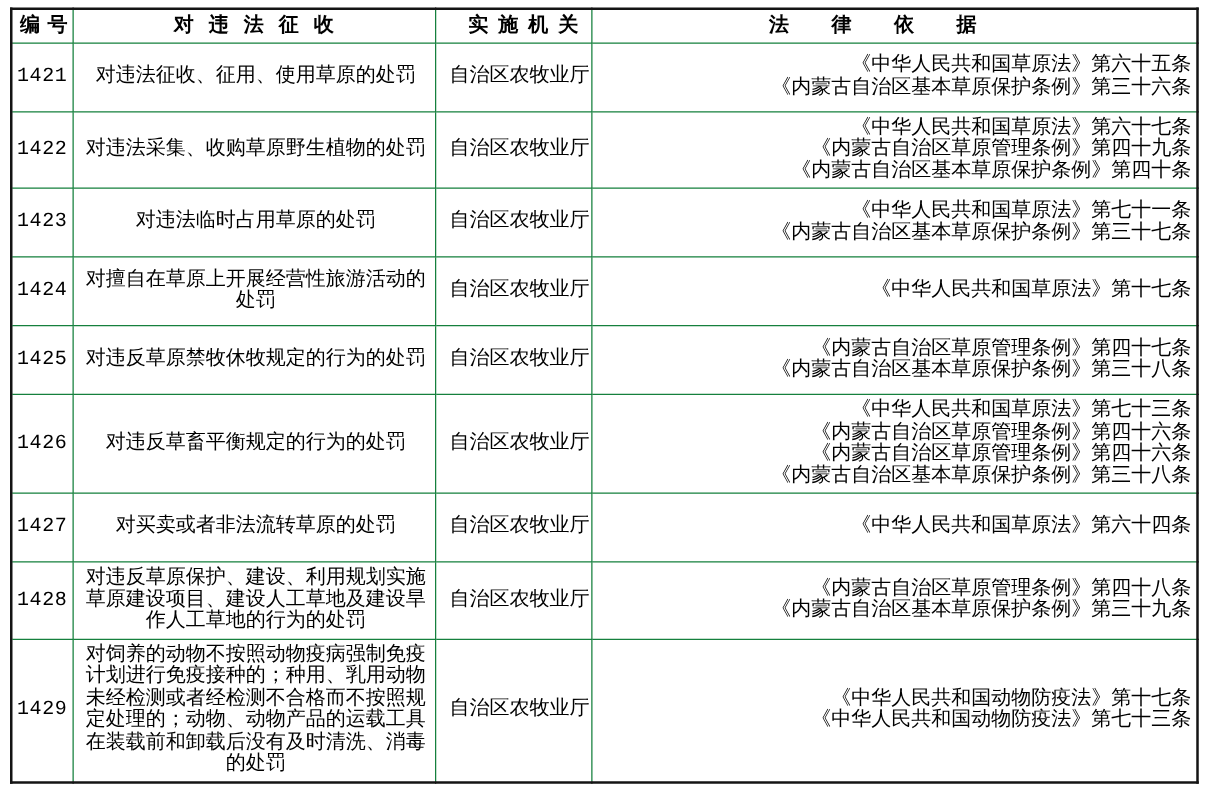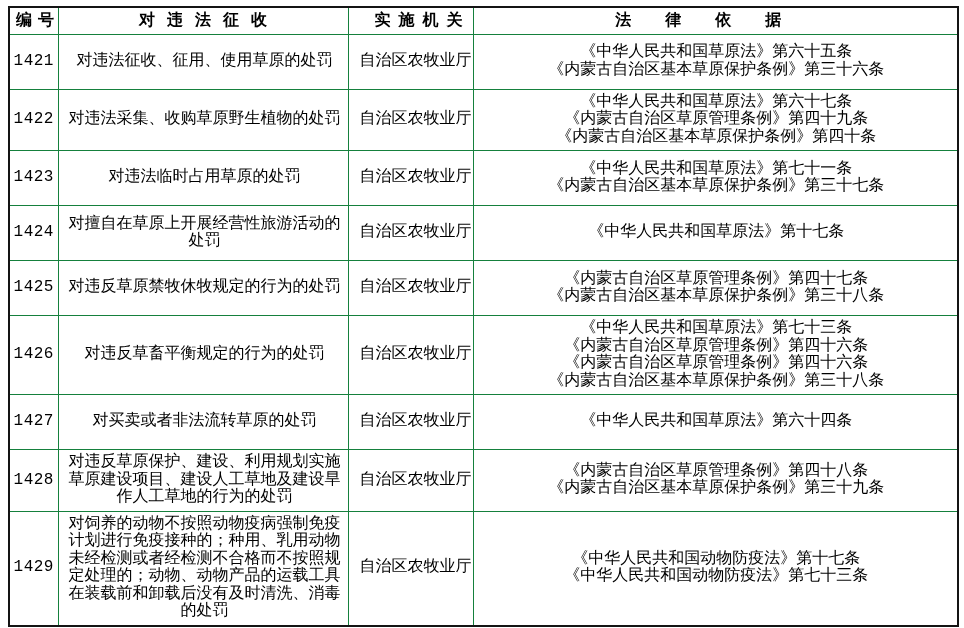--- a/index.html
+++ b/index.html
@@ -61,21 +61,21 @@
   td.cell-name {
     padding: 4px 4px 4px 7px;
     text-align: center;
   }
   td.cell-agency {
     text-align: right;
     white-space: nowrap;
   }
   td.cell-legal {
     padding: 4px 4px 4px 6px;
-    text-align: center;
+    text-align: right;
   }
   td.cell-legal div {
     white-space: nowrap;
   }
 </style>
 </head>
 <body>
 
 <div class="doc-wrap">
   <table class="permits">

